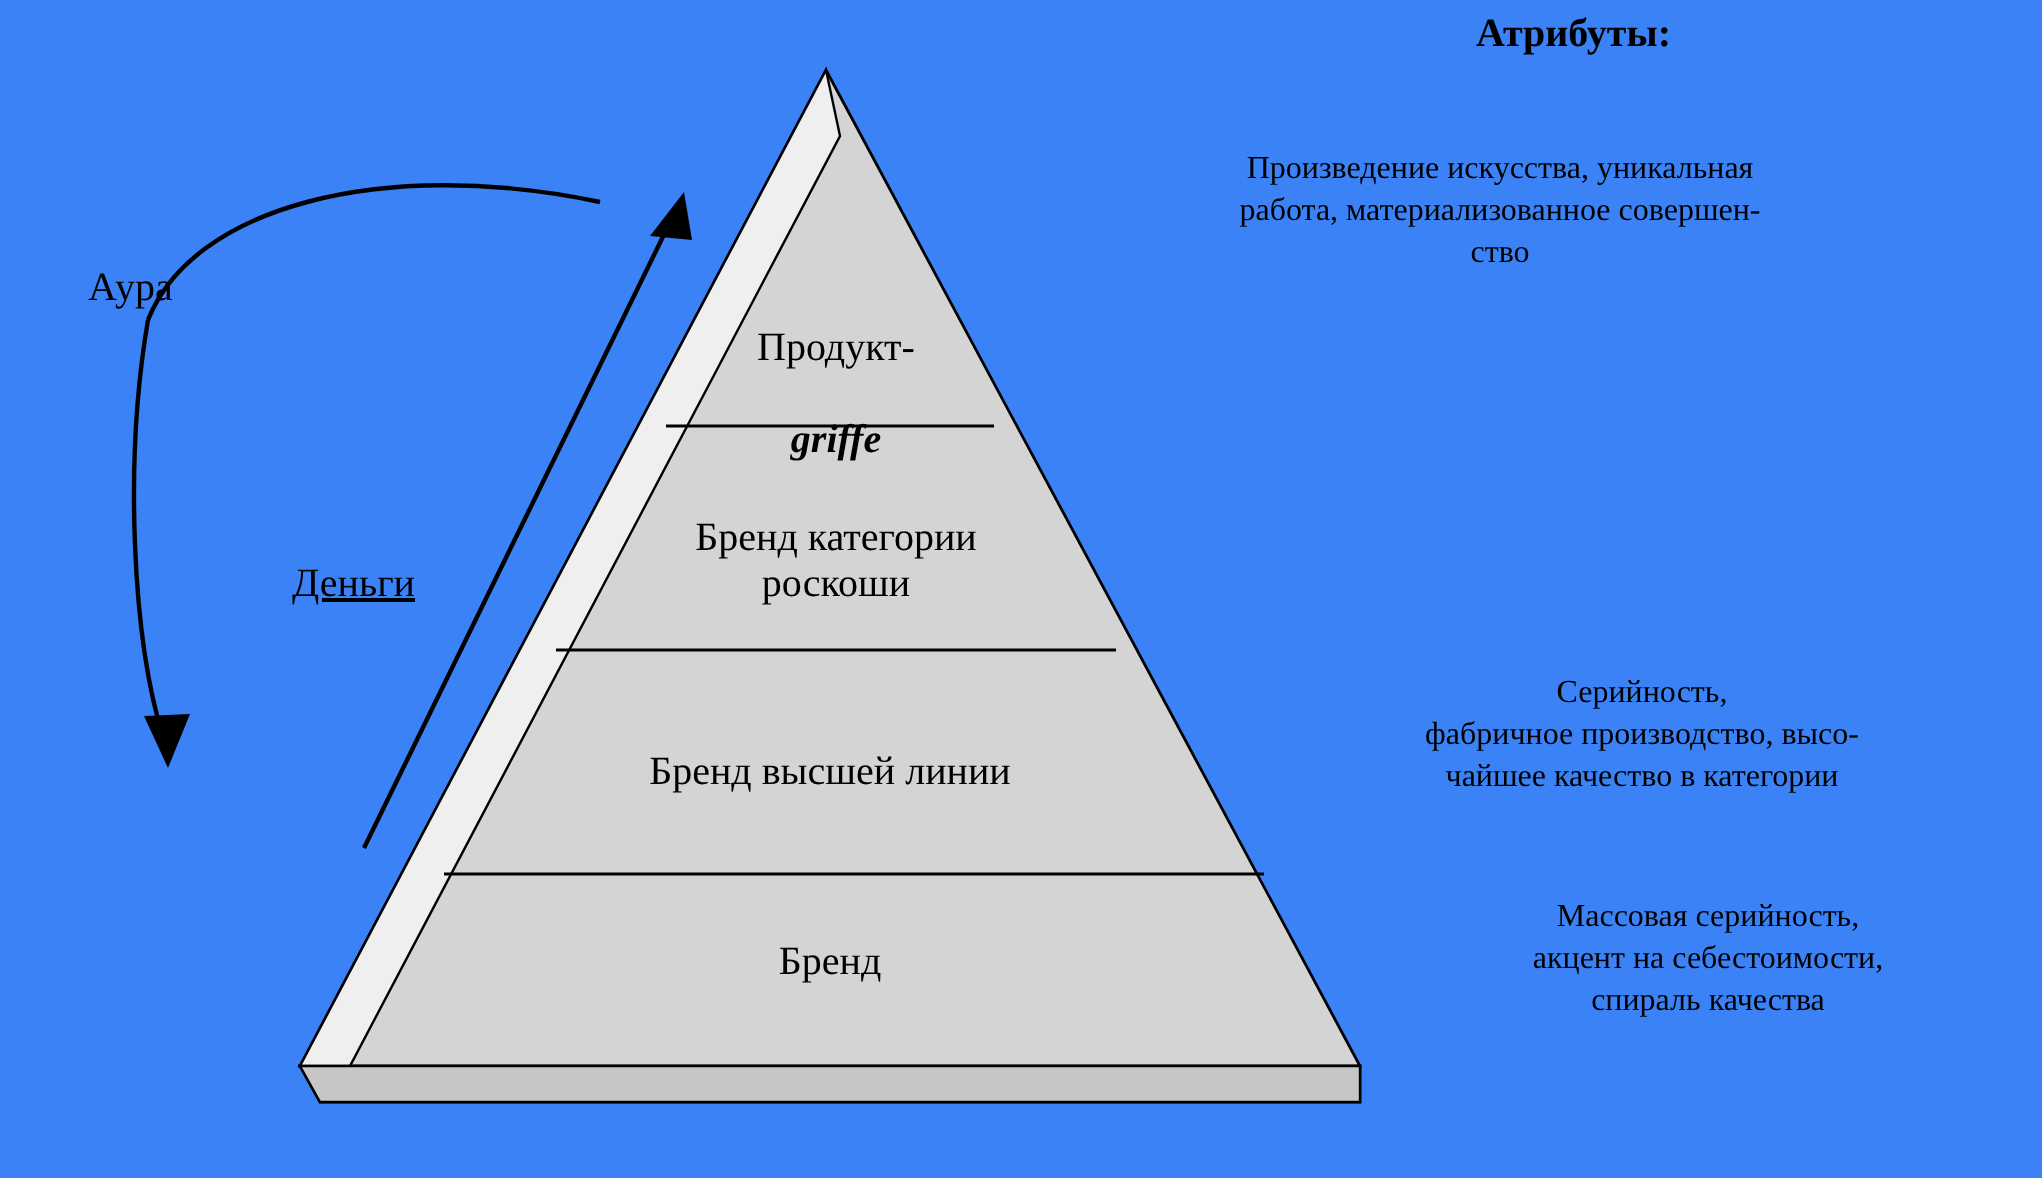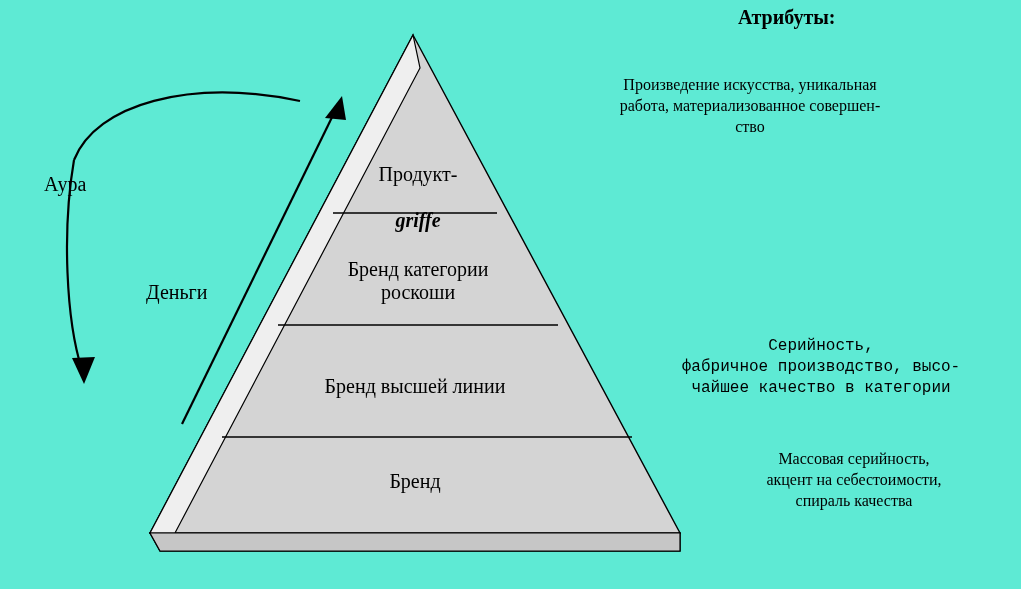--- a/index.html
+++ b/index.html
@@ -4,21 +4,21 @@
 <style>
   html, body {
     margin: 0;
     padding: 0;
     background: #ffffff;
   }
   #canvas {
     position: relative;
     width: 1021px;
     height: 589px;
-    background: #5eead4;
+    background: #3b82f6;
     overflow: hidden;
     font-family: "Liberation Serif", serif;
     color: #000000;
   }
   .pyramid-svg {
     position: absolute;
     left: 0;
     top: 0;
     width: 1021px;
     height: 589px;
@@ -67,30 +67,30 @@
   .attr-block {
     position: absolute;
     font-family: "Liberation Serif", serif;
     font-size: 16px;
     line-height: 1.32;
     white-space: pre-line;
     text-align: center;
   }
   #attr-0 { left: 530px; top: 74px; width: 440px; }
   #attr-1 { left: 590px; top: 228px; width: 400px; }
-  #attr-2 { left: 626px; top: 336px; width: 390px; font-family: Liberation Mono, monospace; }
+  #attr-2 { left: 626px; top: 336px; width: 390px; }
   #attr-3 { left: 684px; top: 448px; width: 340px; }
 
   .side-label {
     position: absolute;
     font-family: "Liberation Serif", serif;
     font-size: 20px;
   }
-  #side-aura { left: 44px; top: 133px; margin-top: 40px; }
-  #side-money { left: 146px; top: 281px; }
+  #side-aura { left: 44px; top: 133px; }
+  #side-money { left: 146px; top: 281px; text-decoration: underline; }
 </style>
 </head>
 <body>
 
 <div id="canvas">
 
   <svg class="pyramid-svg" viewBox="0 0 1021 589">
 
     <polygon points="150,533 413,533 680,533 680,551 160,551" fill="#bdbdbd" stroke="#000000" stroke-width="1.4"></polygon>
 

